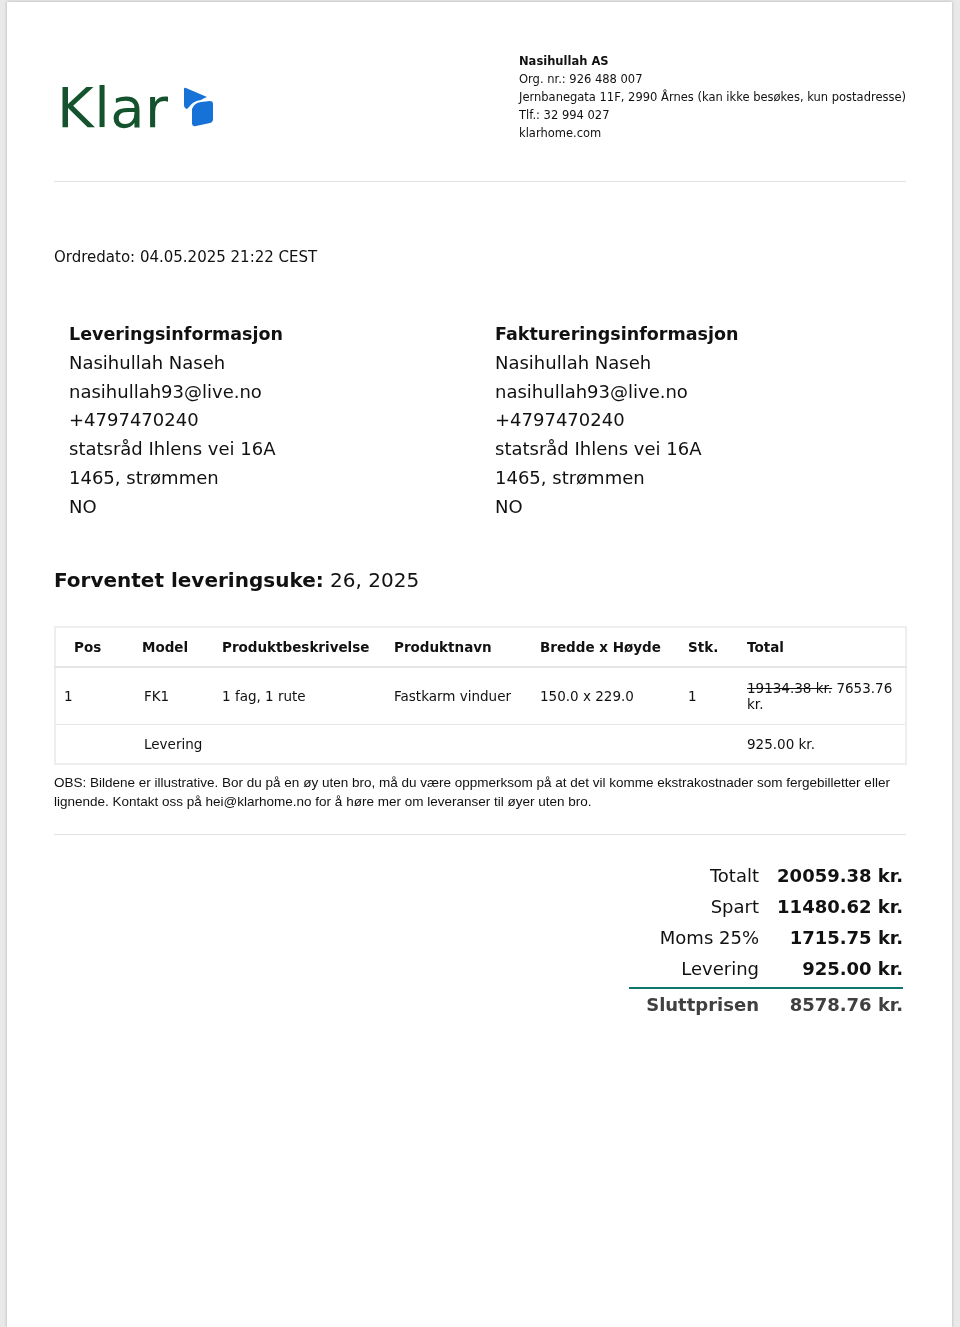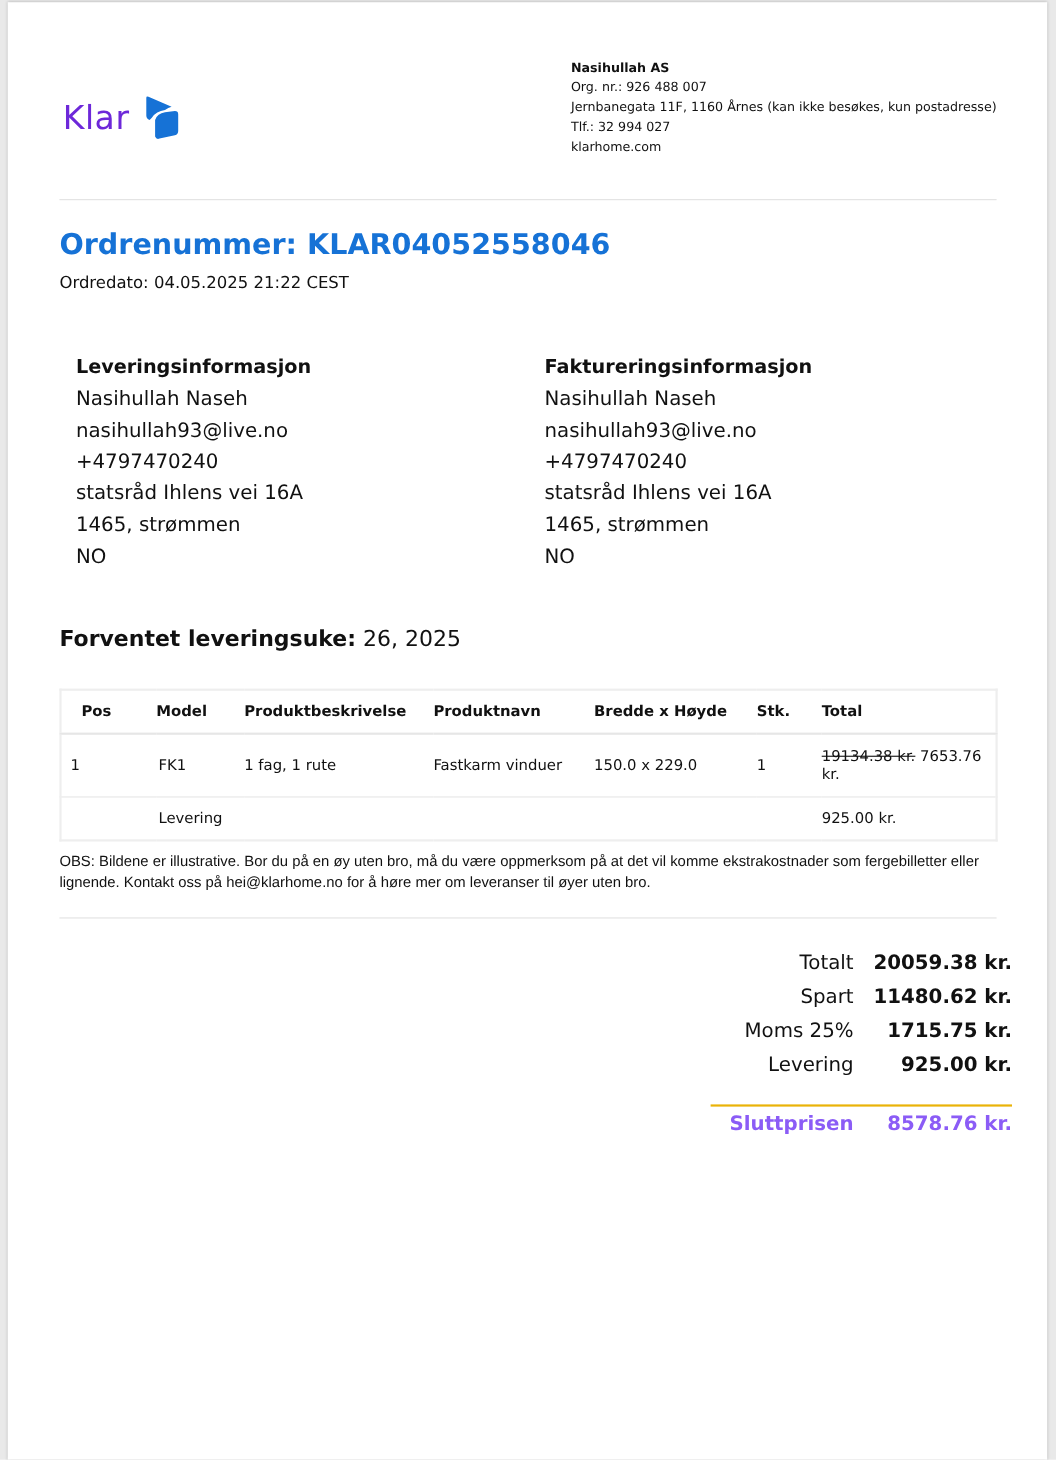--- a/index.html
+++ b/index.html
@@ -6,72 +6,71 @@
   body {
     width: 960px; height: 1327px; background: #e9e9e9; position: relative; overflow: hidden;
     font-family: "Liberation Sans", "DejaVu Sans", sans-serif; color: #111;
   }
   .page {
     position: absolute; left: 7px; top: 2px; width: 945px; height: 1325px; background: #fff;
     box-shadow: 0 0 3px rgba(0,0,0,0.25);
   }
   .abs { position: absolute; }
   .logo { left: 50px; top: 78px; height: 54px; display: flex; align-items: center; }
-  .logo-text { font-size: 30px; color: #6d28d9; font-family: "DejaVu Sans", sans-serif; letter-spacing: 0.5px; font-weight: 500; }
+  .logo-text { font-size: 56px; color: #14532d; font-family: "DejaVu Sans", sans-serif; letter-spacing: 0.5px; font-weight: 500; }
   .logo-mark { margin-left: 12px; width: 34px; height: 40px; }
   .company { left: 512px; top: 50px; font-size: 11.5px; line-height: 18px; color: #111; font-family: "DejaVu Sans", sans-serif; }
   .company .name { font-weight: bold; }
   .hr { position: absolute; left: 47px; width: 852px; height: 1px; background: #e2e2e2; }
   .order-title { left: 47px; top: 206px; font-size: 26px; font-weight: bold; color: #1672d6; font-family: "DejaVu Sans", sans-serif; }
   .order-date { left: 47px; top: 246px; font-size: 15px; font-family: "DejaVu Sans", sans-serif; }
   .info { top: 318px; font-size: 18px; line-height: 28.8px; font-family: "DejaVu Sans", sans-serif; margin-left: 15px; }
   .info .h { font-weight: bold; font-size: 17.5px; }
   .expected { left: 47px; top: 566px; font-size: 20px; font-family: "DejaVu Sans", sans-serif; }
   .expected b { font-weight: bold; }
   table.items {
     position: absolute; left: 47px; top: 624px; width: 853px; border-collapse: collapse;
     font-family: "DejaVu Sans", sans-serif; font-size: 13.5px; border: 2px solid #eeeeee; padding-left: 29px;
   }
   table.items th { text-align: left; font-weight: bold; height: 38px; padding: 0; border-bottom: 2px solid #e6e6e6; }
   table.items td { padding: 0; border-bottom: 1px solid #e6e6e6; }
   table.items tr.r1 td { height: 56px; }
   table.items tr.r2 td { height: 38px; }
   .strike { text-decoration: line-through; }
   .obs { left: 47px; top: 771px; width: 860px; font-size: 13.5px; line-height: 19px; font-family: "Liberation Sans", sans-serif; }
-  .totals { left: 639px; top: 858px; width: 274px; font-family: "DejaVu Sans", sans-serif; }
+  .totals { left: 622px; top: 858px; width: 274px; font-family: "DejaVu Sans", sans-serif; }
   .trow { display: flex; justify-content: flex-end; height: 31px; align-items: center; font-size: 18px; }
   .trow .lbl { width: 130px; text-align: right; }
   .trow .val { width: 144px; text-align: right; font-weight: bold; }
-  .trow.final { color: #8b5cf6; font-weight: bold; border-top: 2px solid #eab308; margin-top: 20px; }
+  .trow.final { color: #404040; font-weight: bold; border-top: 2px solid #0f766e; margin-top: 3px; }
   .trow.final .lbl { font-weight: bold; }
 </style>
 </head>
 <body>
 
 <div class="page">
 
   <div class="abs logo">
     <span class="logo-text">Klar</span>
     <svg class="logo-mark" viewBox="0 0 34 40">
       <path d="M3 2 Q3 0 5 1 L26 10 Q23 11 20 13 Q12 14 8 20 L6 22 Q3 21 3 18 Z" fill="#1672d6"></path>
       <path d="M11 22 Q13 16 20 15 L29 14 Q32 14 32 17 L32 32 Q32 35 29 36 L15 39 Q12 40 11 37 Z" fill="#1672d6"></path>
     </svg>
   </div>
 
   <div class="abs company">
     <div class="name">Nasihullah AS</div>
     <div>Org. nr.: 926 488 007</div>
-    <div>Jernbanegata 11F, 1160 Årnes (kan ikke besøkes, kun postadresse)</div>
+    <div>Jernbanegata 11F, 2990 Årnes (kan ikke besøkes, kun postadresse)</div>
     <div>Tlf.: 32 994 027</div>
     <div>klarhome.com</div>
   </div>
 
   <div class="hr" style="top:179px;"></div>
 
-  <div class="abs order-title">Ordrenummer: KLAR04052558046</div>
   <div class="abs order-date">Ordredato: 04.05.2025 21:22 CEST</div>
 
   <div class="abs info" style="left:47px;">
     <div class="h">Leveringsinformasjon</div>
     <div>Nasihullah Naseh</div>
     <div>nasihullah93@live.no</div>
     <div>+4797470240</div>
     <div>statsråd Ihlens vei 16A</div>
     <div>1465, strømmen</div>
     <div>NO</div>

